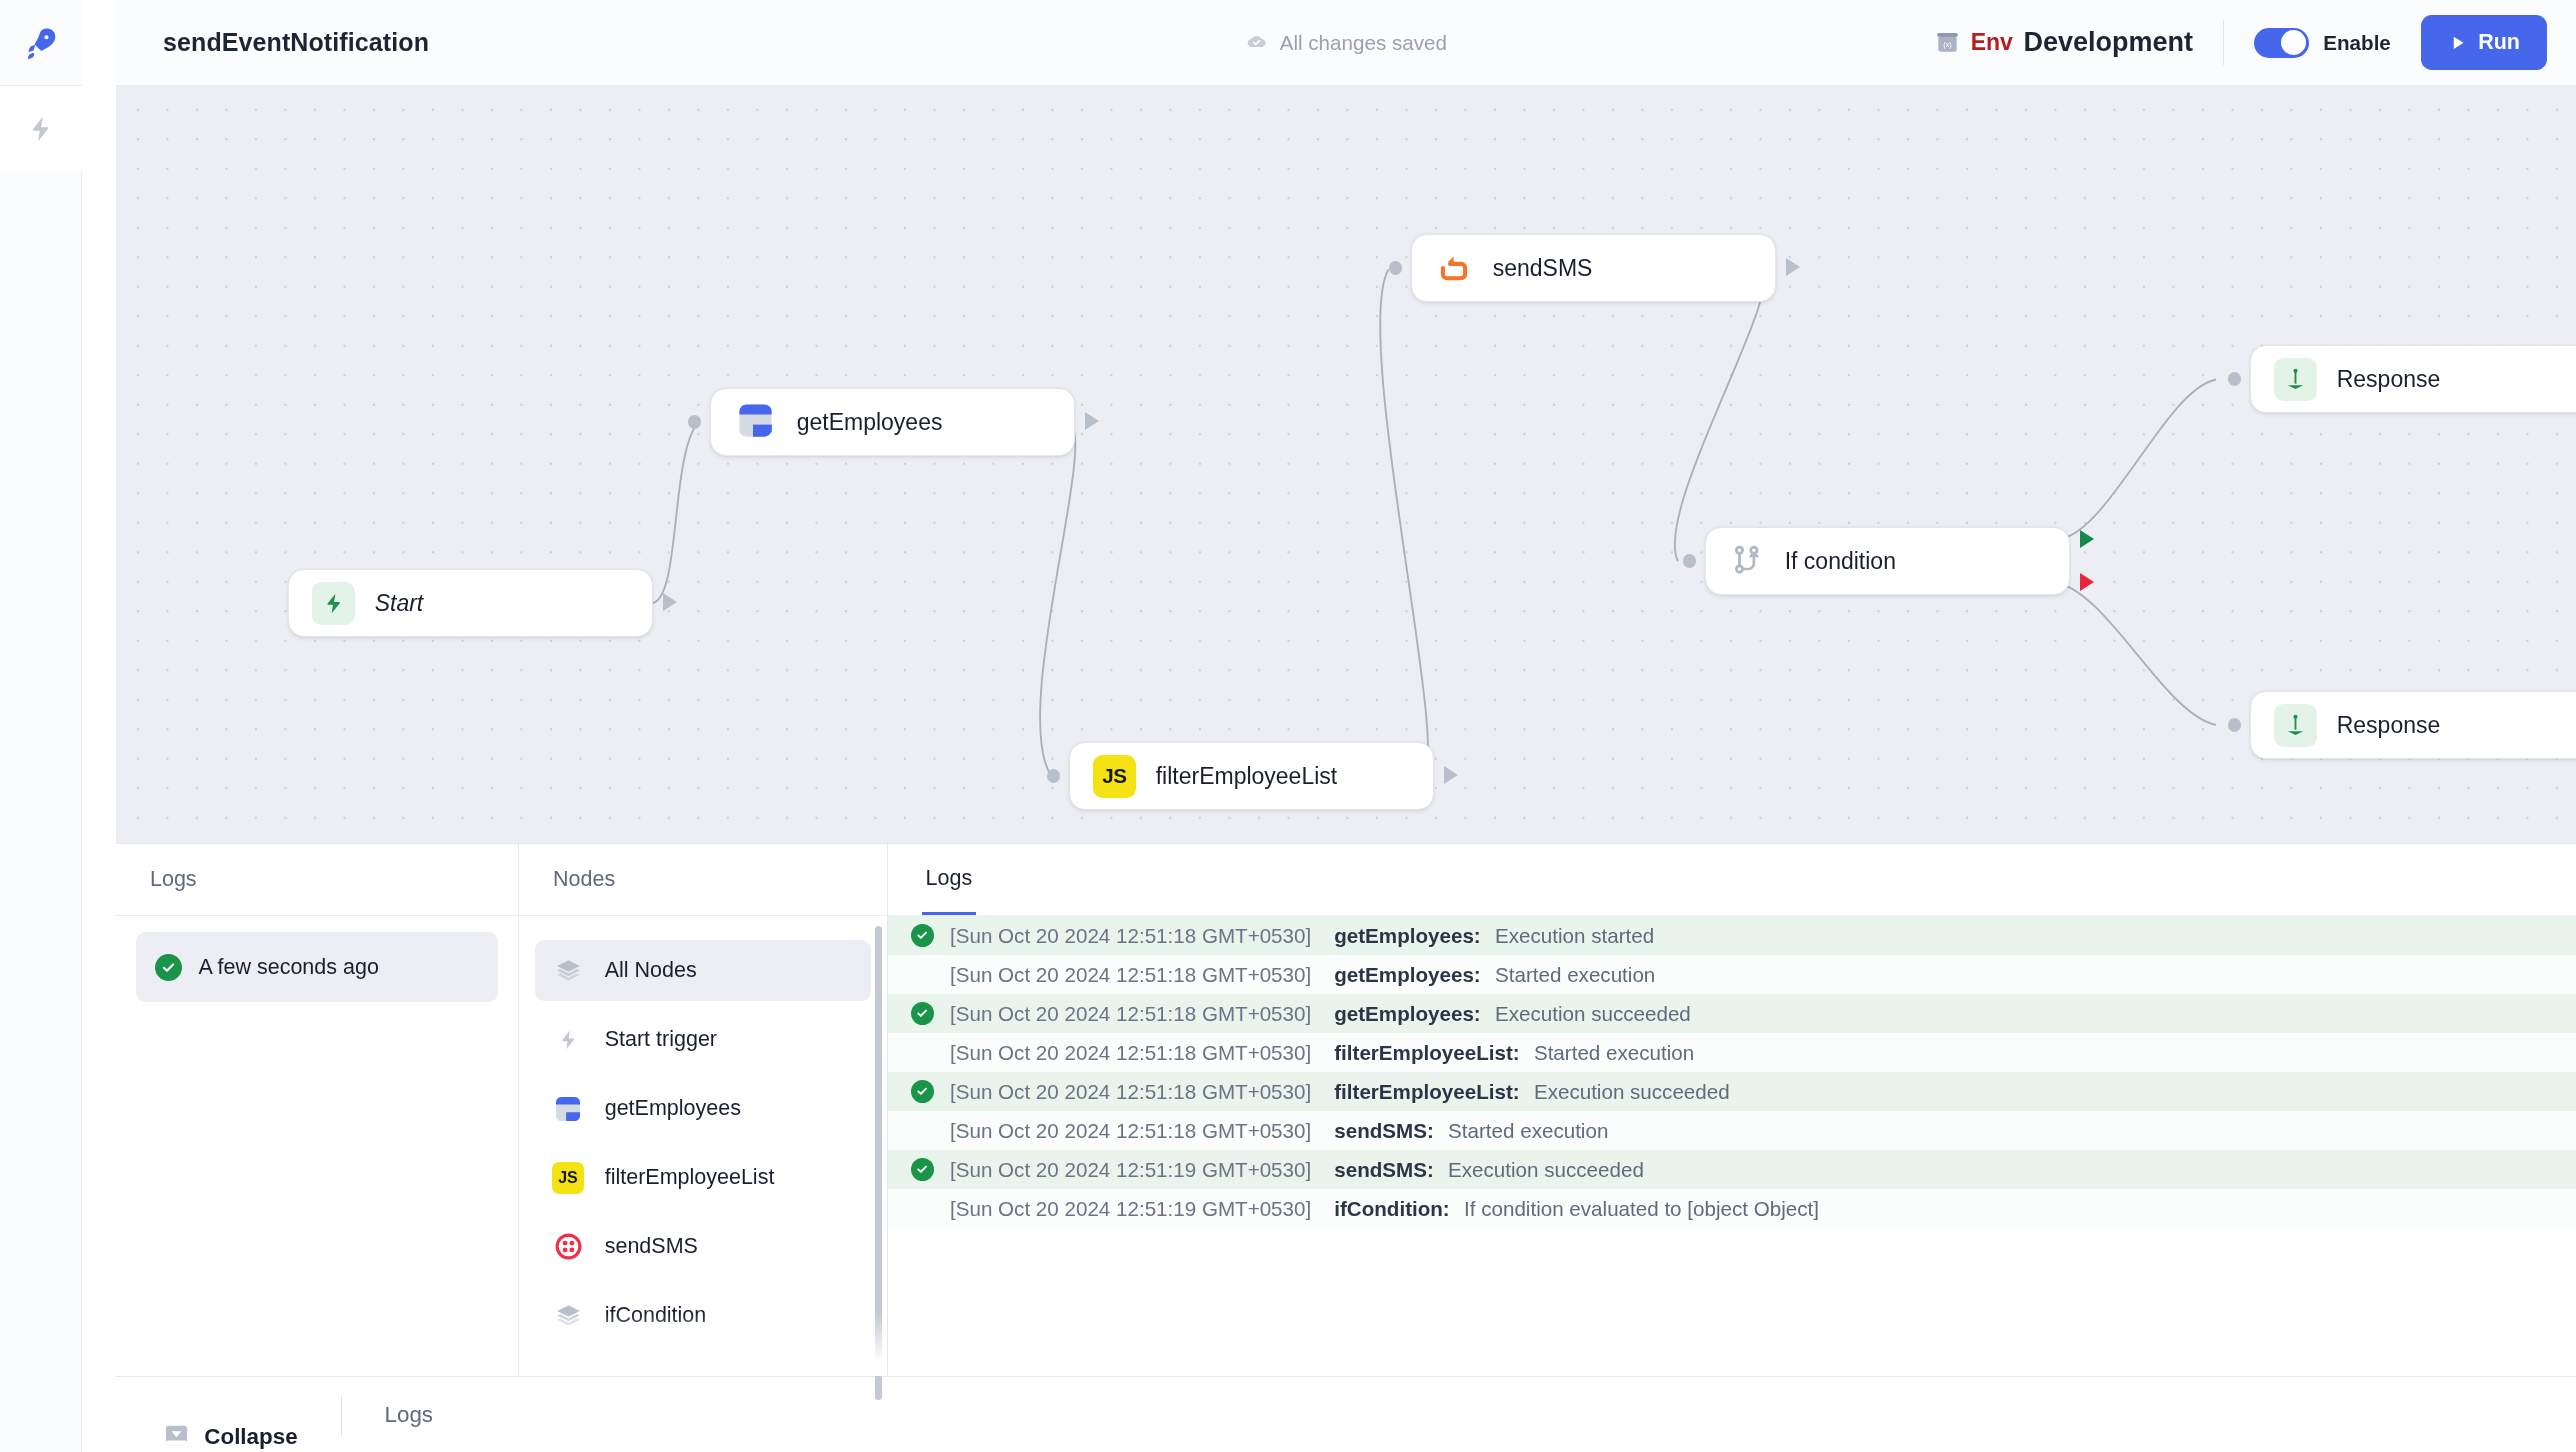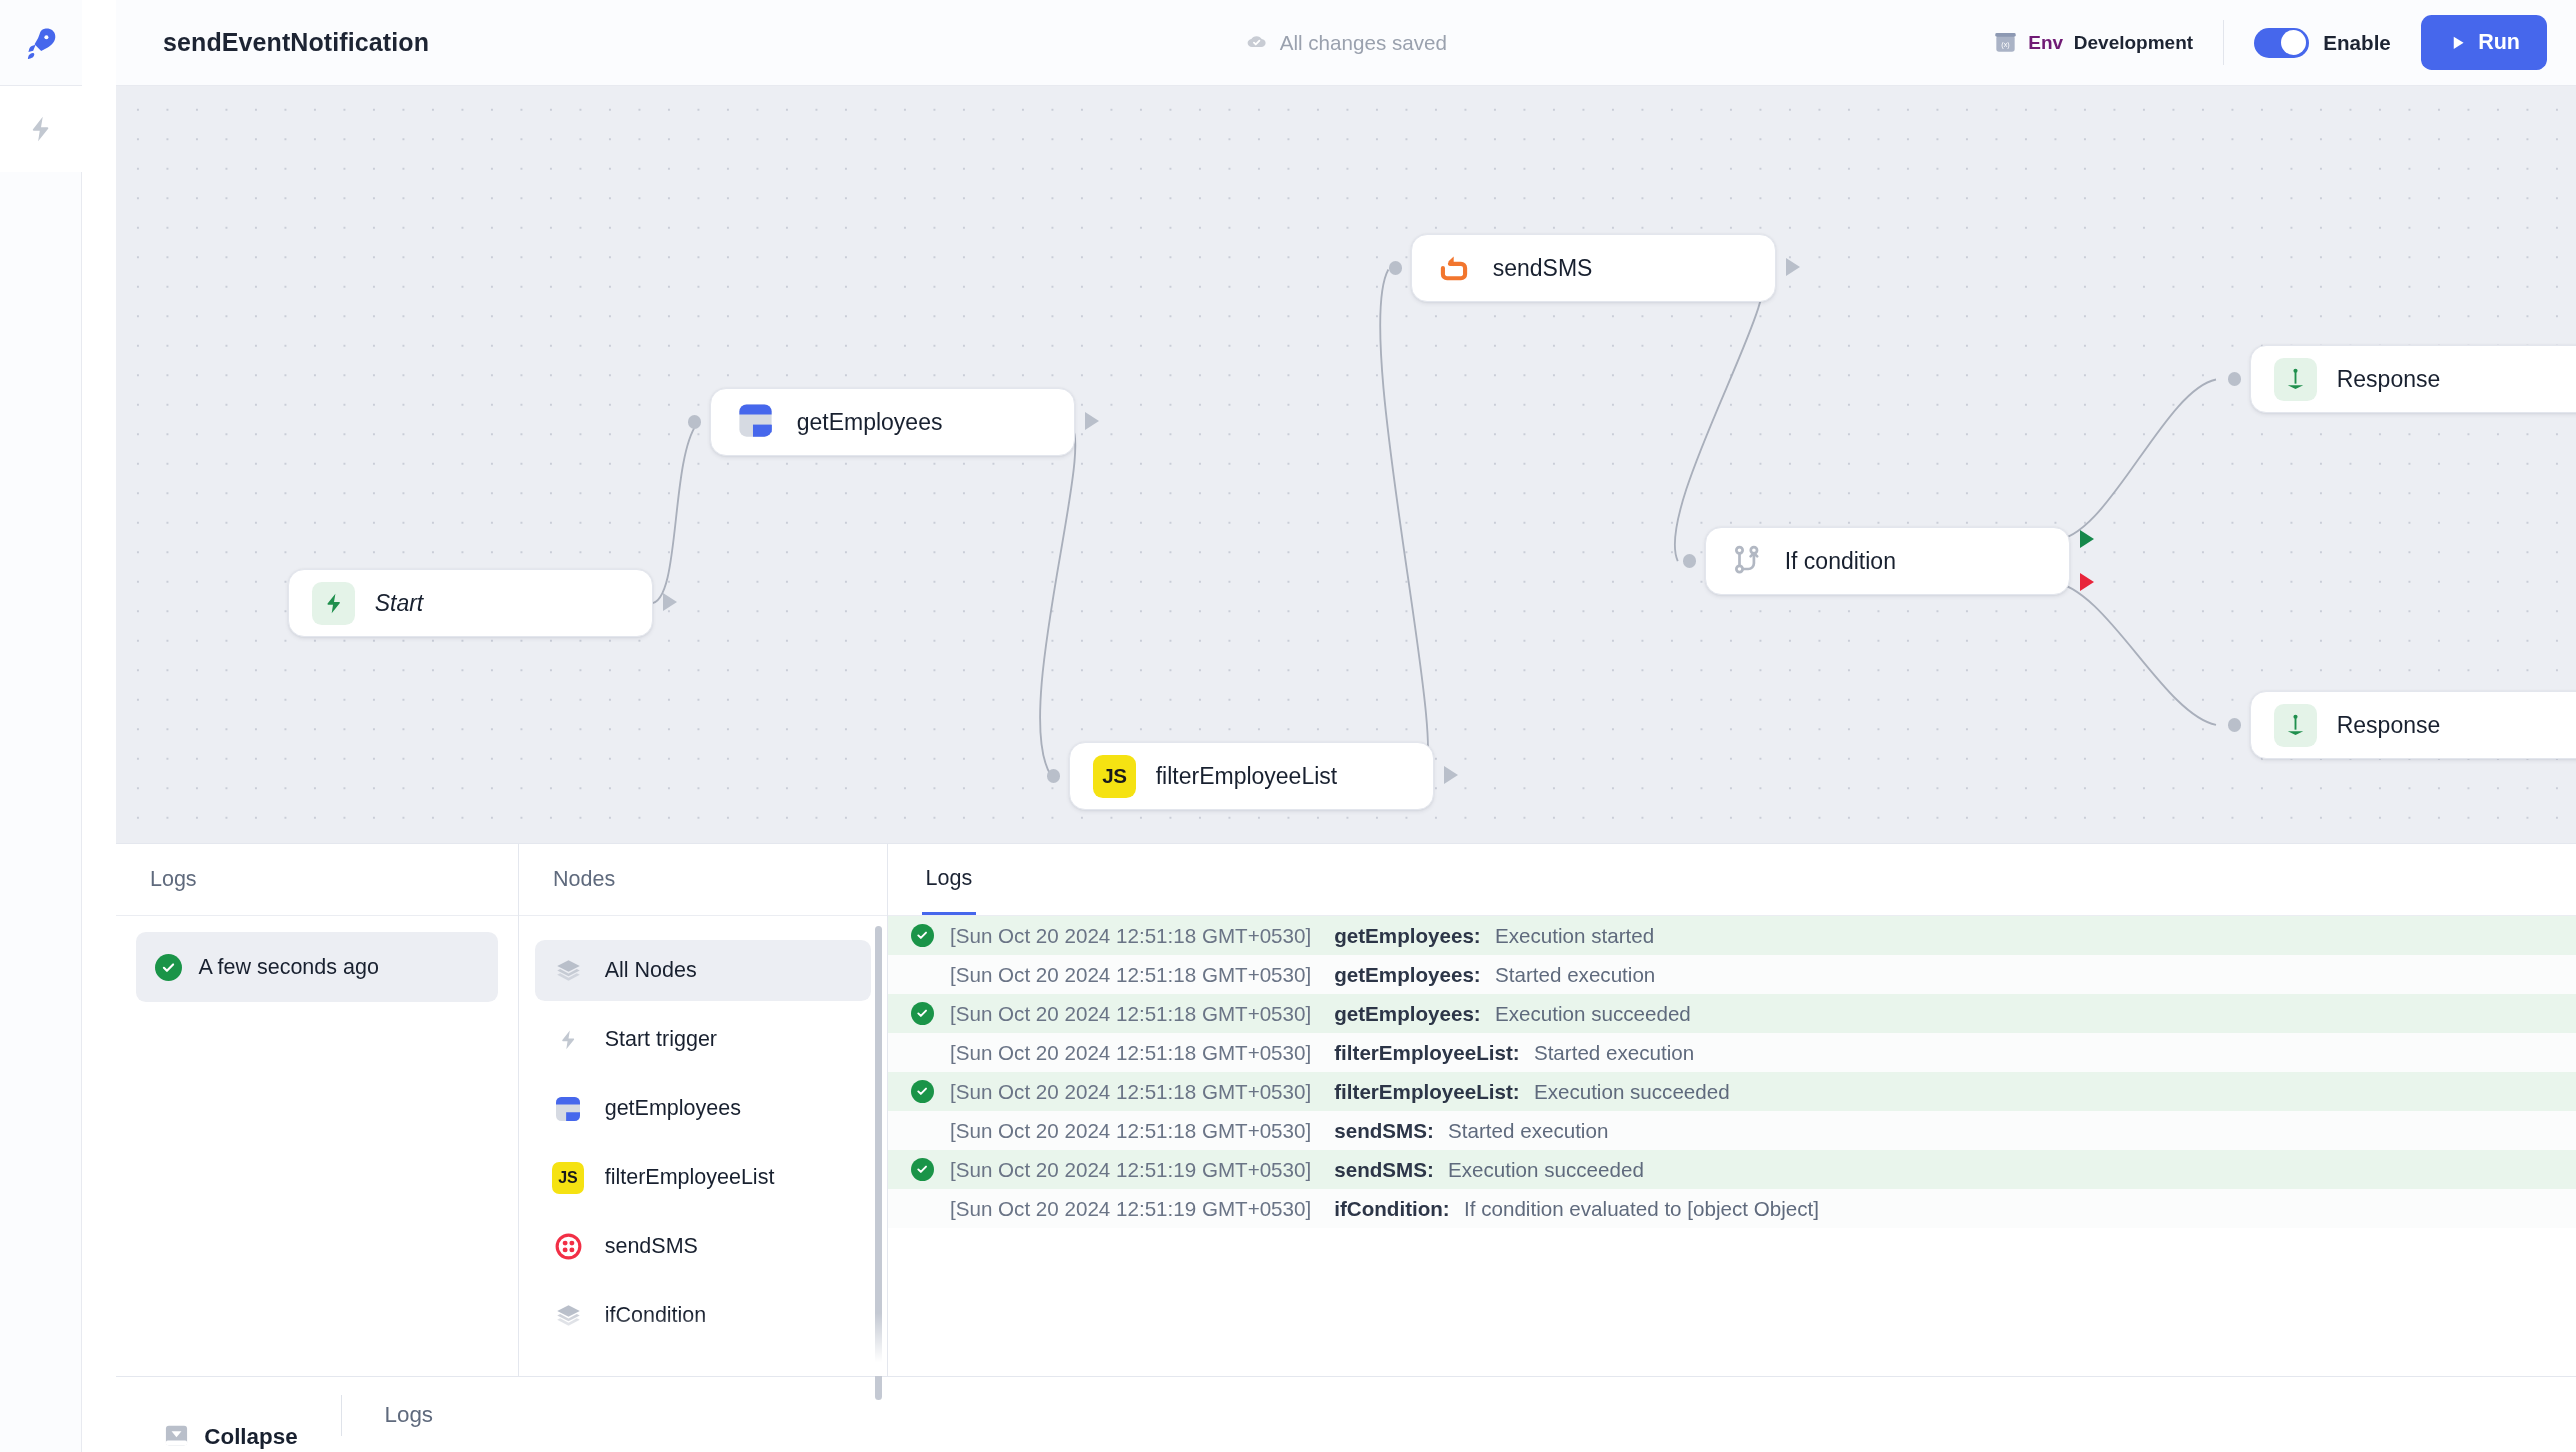--- a/index.html
+++ b/index.html
@@ -47,22 +47,22 @@
   .saved {
     position: absolute; left: 50%; transform: translateX(-50%);
     display: flex; align-items: center; gap: 11.6px;
     font-size: 20.6px; color: #9aa1ae;
   }
   .hdr-right {
     margin-left: auto; display: flex; align-items: center; gap: 0;
     height: 100%;
   }
   .env-box { display: flex; align-items: center; gap: 10.7px; padding-right: 30px; }
-  .env-label { font-size: 19px; color: #701a75; font-weight: 600; }
-  .env-value { font-size: 19px; color: #1d2433; font-weight: 600; }
+  .env-label { font-size: 23px; color: #b91c1c; font-weight: 600; }
+  .env-value { font-size: 27px; color: #1d2433; font-weight: 600; }
   .hdr-div { width: 0.9px; height: 45px; background: #e2e5ec; margin-right: 30px; }
   .toggle-wrap { display: flex; align-items: center; gap: 14.3px; margin-right: 30px; }
   .toggle {
     width: 55px; height: 30px; border-radius: 15px; background: #4667ec;
     position: relative; flex: 0 0 55px;
   }
   .toggle::after {
     content: ""; position: absolute; top: 2.7px; right: 2.7px;
     width: 25px; height: 25px; border-radius: 50%; background: #fff;
   }

